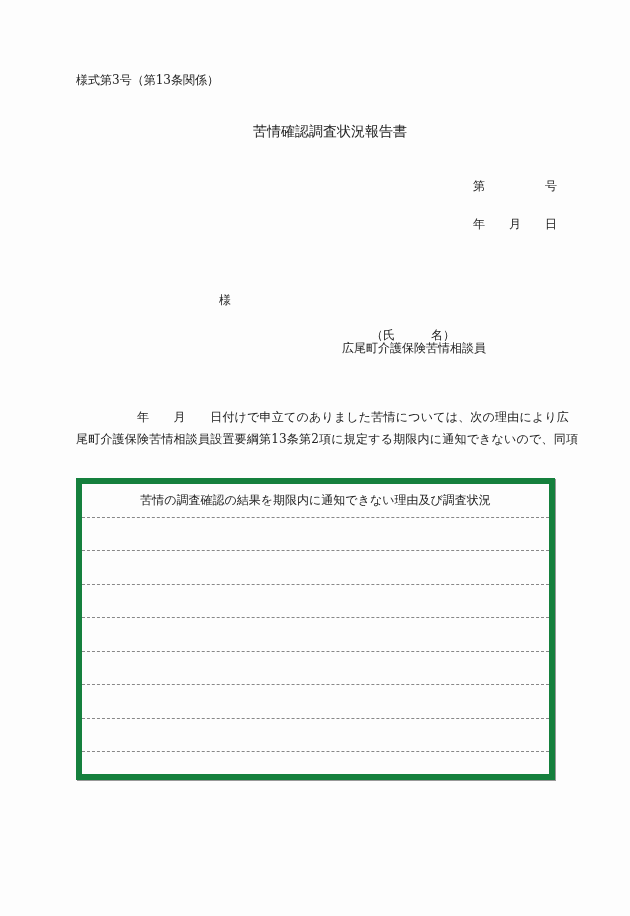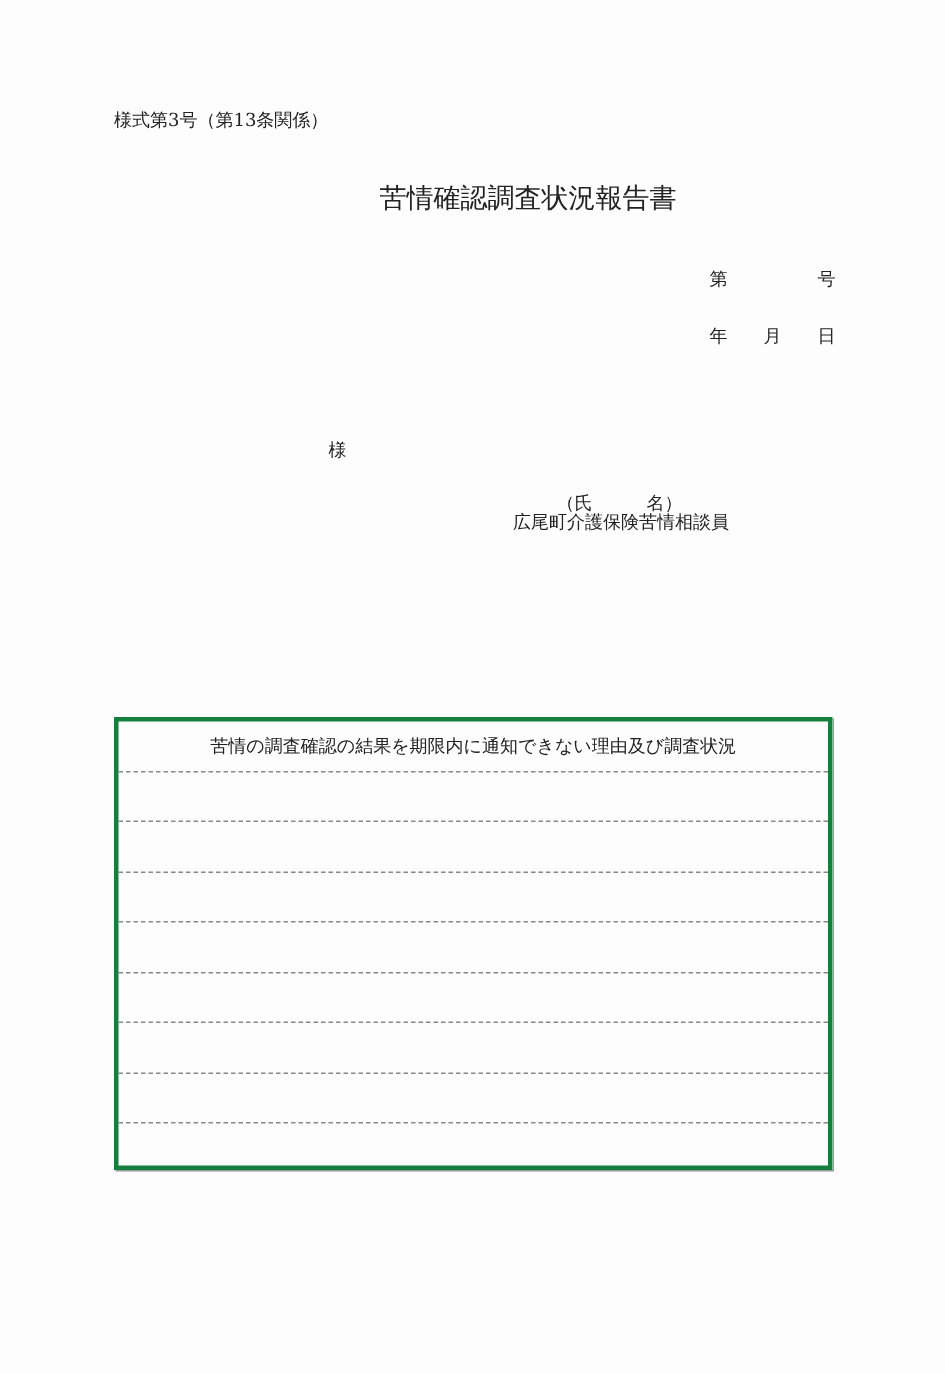--- a/index.html
+++ b/index.html
@@ -8,53 +8,55 @@
     font-family:"DejaVu Serif","Liberation Serif",serif; color:#222; font-size:12px;
   }
   .abs { position:absolute; white-space:nowrap; line-height:1; }
   .para {
     position:absolute; left:76px; top:406px; width:484px;
     line-height:22px; font-size:12px; letter-spacing:0.2px;
   }
   .para .line { display:block; white-space:nowrap; }
   .box {
     position:absolute; left:76px; top:478px; width:479px; height:302px;
-    border:3px solid #15803d; box-sizing:border-box; box-shadow:1px 1px 0 #999;
+    border:6px solid #15803d; box-sizing:border-box; box-shadow:1px 1px 0 #999;
   }
   .box-row {
     height:33.5px; border-bottom:1px dashed #888; box-sizing:border-box;
     display:flex; align-items:center; justify-content:center;
   }
   .box-row:last-child { border-bottom:none; }
   .box-title { font-size:12px; }
 </style>
 </head>
 <body>
 
 <div class="abs" style="left:76px;top:74px;">様式第3号（第13条関係）</div>
 
-<div class="abs" style="left:253px;top:124px;font-size:18px;">苦情確認調査状況報告書</div>
+<div class="abs" style="left:253px;top:124px;font-size:14px;">苦情確認調査状況報告書</div>
 
 <div>
   <span class="abs" style="left:473px;top:180px;">第</span>
   <span class="abs" style="left:545px;top:180px;">号</span>
 </div>
 
 <div>
   <span class="abs" style="left:473px;top:218px;">年</span>
   <span class="abs" style="left:509px;top:218px;">月</span>
   <span class="abs" style="left:545px;top:218px;">日</span>
 </div>
 
 <div class="abs" style="left:219px;top:294px;">様</div>
 
 <div class="abs" style="left:342px;top:330px;margin-top:12px;">広尾町介護保険苦情相談員</div>
 <div class="abs" style="left:371px;top:329px;">（氏　　　名）</div>
 
 <div class="para">
+  <span class="line">　　　　　年　　月　　日付けで申立てのありました苦情については、次の理由により広</span>
+  <span class="line">尾町介護保険苦情相談員設置要綱第13条第2項に規定する期限内に通知できないので、同項</span>
 </div>
 
 <div class="box">
   <div class="box-row">
     <span class="box-title">苦情の調査確認の結果を期限内に通知できない理由及び調査状況</span>
   </div>
   <div class="box-row"></div>
   <div class="box-row"></div>
   <div class="box-row"></div>
   <div class="box-row"></div>

